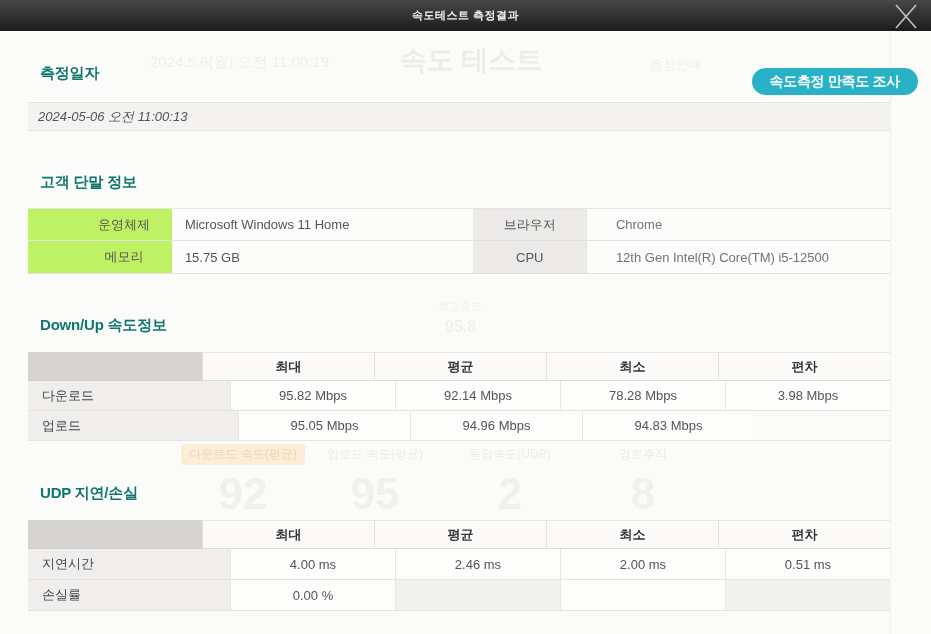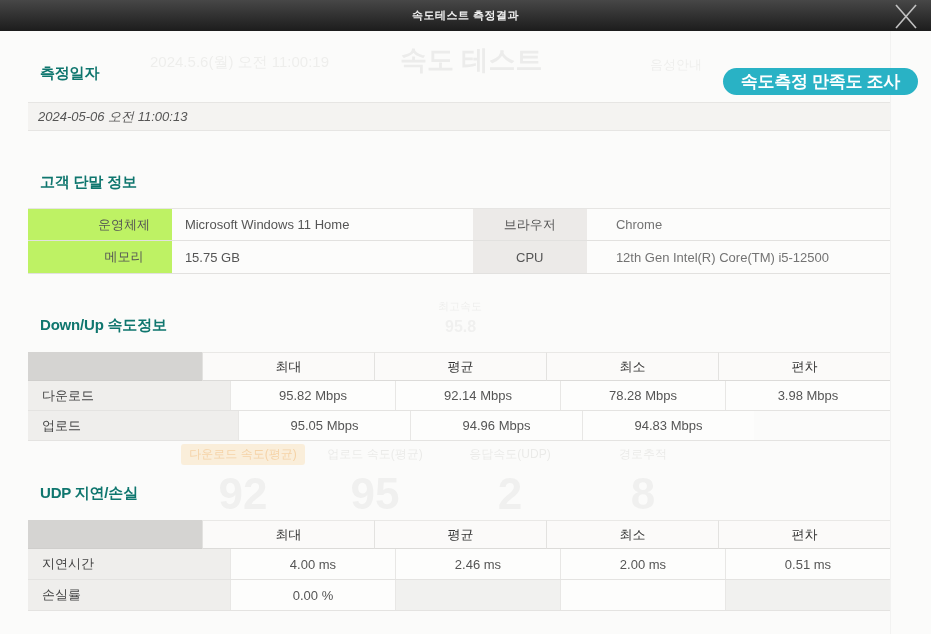--- a/index.html
+++ b/index.html
@@ -30,21 +30,21 @@
     display:flex; align-items:center; justify-content:center; }
 
   
   .sec-heading { position:absolute; left:28px; font-size:15px; font-weight:bold; color:#0f766e; letter-spacing:-0.2px;margin-left:12px; }
   .h-date { top:64px; }
   .h-device { top:173px; }
   .h-speed { top:316px; }
   .h-udp { top:484px; }
 
   .survey-btn { position:absolute; right:13px; top:68px; height:27px; line-height:27px;
-    background:#29b2c5; color:#fff; font-size:17px; font-weight:bold; border:none;
+    background:#29b2c5; color:#fff; font-size:14px; font-weight:bold; border:none;
     border-radius:14px; padding:0 18px; cursor:pointer; font-family:inherit; letter-spacing:-0.3px; }
 
   .date-row { position:absolute; left:28px; top:102px; width:862px; height:29px;
     background:#f4f3f1; border-top:1px solid #e6e5e3; border-bottom:1px solid #e6e5e3;
     line-height:27px; padding-left:10px; font-size:13px; color:#555;font-style:italic; }
 
   
   .tbl { position:absolute; left:28px; width:862px; font-size:13px; }
   .t-device { top:208px; }
   .t-row { display:flex; }
@@ -55,21 +55,21 @@
   .d-label2 { width:118px; background:#eceae8; display:flex; align-items:center; justify-content:center; color:#555; }
   .d-val2 { width:312px; background:#fcfcfb; display:flex; align-items:center; padding-left:29px; color:#737373; }
 
   
   .t-speed { top:352px; }
   .t-udp { top:520px; }
   .s-head { display:flex; height:29px; }
   .s-corner { width:174px; background:#d5d4d2; border-bottom:1px solid #cfcecc; }
   .s-col { width:172px; background:#fbfaf9; border-left:1px solid #e3e2e0; border-top:1px solid #e9e8e6;
     border-bottom:1px solid #dcdbd9; display:flex; align-items:center; justify-content:center;
-    font-weight:normal; color:#333; }
+    font-weight:bold; color:#333; }
   .s-row { display:flex; height:31px; border-bottom:1px solid #e4e3e1; }
   .t-speed .s-row { height:30px; }
   .s-rowlabel { width:210px; background:#efeeec; display:flex; align-items:center; padding-left:14px; color:#444; }
   .s-cell { width:172px; background:#fdfdfc; border-left:1px solid #e8e7e5; display:flex;
     align-items:center; justify-content:center; color:#555; }
   .s-cell.muted { background:#f1f1ef; }
 </style>
 </head>
 <body>
 

